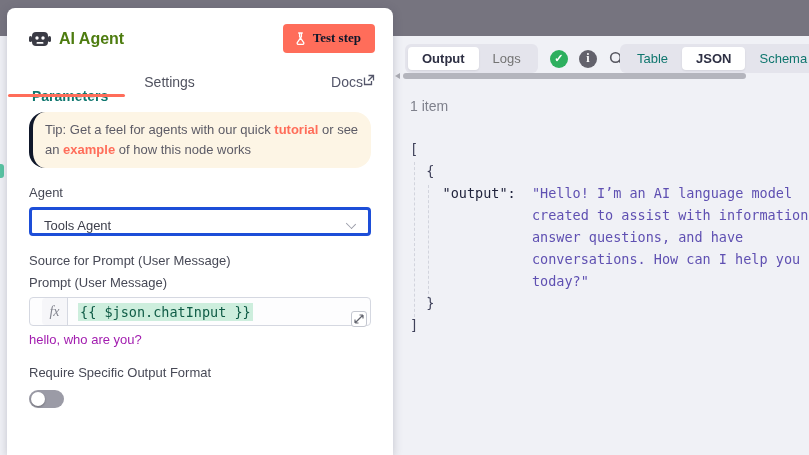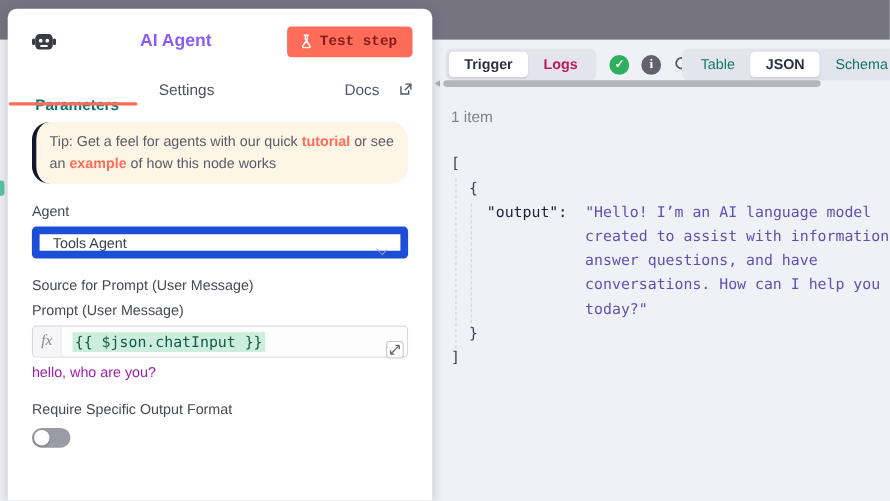--- a/index.html
+++ b/index.html
@@ -11,67 +11,67 @@
 
   
   .connector-sliver { position:absolute; left:0; top:164px; width:4px; height:14px; background:#58c4a3; border-radius:0 3px 3px 0; }
 
   
   .node-panel { position:absolute; left:7px; top:8px; width:386px; height:447px; background:#ffffff;
     border-radius:8px 8px 0 0; box-shadow:0 2px 10px rgba(60,60,80,.25); }
 
   .panel-header { display:flex; align-items:center; padding:16px 18px 6px 22px; }
   .robot-icon { width:22px; height:18px; margin-right:8px; }
-  .panel-title { font-size:16px; font-weight:bold; color:#8b5cf6; flex:1;text-align:center; }
-  .test-btn { background:#ff6d5a; color:#7f1d1d; border:none; border-radius:4px; font-size:13px; font-weight:bold;
-    padding:6px 14px 7px 12px; display:flex; align-items:center; gap:7px; cursor:pointer; font-family:Liberation Mono, monospace; }
+  .panel-title { font-size:16px; font-weight:bold; color:#4d7c0f; flex:1; }
+  .test-btn { background:#ff6d5a; color:#0f172a; border:none; border-radius:4px; font-size:13px; font-weight:bold;
+    padding:6px 14px 7px 12px; display:flex; align-items:center; gap:7px; cursor:pointer; font-family:Liberation Serif, serif; }
   .flask-icon { width:11px; height:13px; }
 
   .panel-tabs { display:flex; align-items:center; padding:10px 18px 0 25px; position:relative; height:36px; }
   .tab { font-size:14px; color:#50525f; margin-right:36px; cursor:pointer; }
   .tab.active { color:#0f766e; font-weight:bold;margin-top:28px; }
   .tab-underline { position:absolute; left:1px; bottom:-2px; width:117px; height:3px; background:#ff6d5a; border-radius:2px; }
-  .docs-link { margin-left:auto; font-size:14px; color:#54566a; display:flex; align-items:center; gap:18px; cursor:pointer; }
+  .docs-link { margin-left:auto; font-size:14px; color:#54566a; display:flex; align-items:flex-start; gap:0; cursor:pointer; }
 
   .panel-body { padding:17px 22px 0 22px; }
 
   .tip-callout { background:#fdf5e5; border-left:4px solid #0f172a; border-radius:16px; padding:8px 12px 9px 12px;
     font-size:13px; line-height:1.5; color:#5c5b66; margin-bottom:17px; }
   .tip-link { color:#ff6d5a; font-weight:bold; cursor:pointer; }
 
   .field-label { font-size:13px; color:#474956; margin:0 0 7px 0; }
-  .select-box { height:29px; border:7px solid #1d4ed8; border-radius:4px; background:#fff; display:flex;
+  .select-box { height:29px; border:3px solid #1d4ed8; border-radius:4px; background:#fff; display:flex;
     align-items:flex-end; padding:0 12px; font-size:13px; color:#3d3f4b; margin-bottom:17px; cursor:pointer; position:relative; }
   .chevron { position:absolute; right:12px; top:10px; width:9px; height:9px; }
   .chevron:before { content:""; position:absolute; left:0; top:0; width:7px; height:7px;
     border-right:1.6px solid #9a9ca8; border-bottom:1.6px solid #9a9ca8; transform:rotate(45deg) scale(1,.8); }
 
   .expr-field { display:flex; border:1px solid #d5d8e1; border-radius:4px; height:29px; background:#fdfdfe;
     position:relative; margin-bottom:6px; }
   .fx-box { width:26px; background:#f6f6f9; border-right:1px solid #d5d8e1; border-radius:4px 0 0 4px;
     display:flex; align-items:center; justify-content:center; font-family:"Liberation Serif", serif;
-    font-style:italic; font-size:14px; color:#83858f; }
+    font-style:italic; font-size:14px; color:#83858f;margin-left:12px; }
   .expr-content { display:flex; align-items:center; padding:0 10px; font-family:"DejaVu Sans Mono", monospace;
     font-size:13.5px; }
   .expr-highlight { background:#cdeedd; color:#0f5c46; padding:1px 2px; }
   .expand-btn { position:absolute; right:3px; top:13px; width:16px; height:16px; background:#fff;
     border:1px solid #c4c7d0; border-radius:3px; display:flex; align-items:center; justify-content:center; cursor:pointer; }
 
   .field-hint { font-size:13px; color:#a21caf; margin-bottom:18px; }
 
   .toggle { width:35px; height:18px; background:#9b9ba6; border-radius:10px; position:relative; cursor:pointer; margin-top:10px; }
   .toggle-knob { position:absolute; left:2px; top:2px; width:14px; height:14px; background:#fff; border-radius:50%;
     box-shadow:0 1px 2px rgba(0,0,0,.3); }
 
   
   .run-header { position:absolute; left:405px; top:44px; display:flex; align-items:center; }
   .seg-control { background:#e4e4ec; border-radius:6px; padding:3px; display:flex; }
   .seg-tab { font-size:13px; color:#0f766e; padding:4px 14px; border-radius:4px; cursor:pointer; white-space:nowrap; }
   .seg-tab.active { background:#fff; color:#2e3044; font-weight:bold; box-shadow:0 1px 2px rgba(0,0,0,.08); }
-  .seg-tab.logs { color:#be185d; font-weight:bold; }
+  .seg-tab.logs { color:#737373; font-weight:normal; }
 
   .header-icons { display:flex; align-items:center; gap:11px; margin-left:12px; }
   .circle-icon { width:18px; height:18px; border-radius:50%; display:flex; align-items:center; justify-content:center;
     color:#fff; font-size:11px; font-weight:bold; }
   .check-circle { background:#2daf5e; }
   .info-circle { background:#63626c; font-family:"Liberation Serif", serif; font-size:12px; }
   .search-btn { width:18px; height:18px; display:flex; align-items:center; justify-content:center; cursor:pointer; }
 
   .view-seg { position:absolute; left:620px; top:44px; width:200px; }
 
@@ -155,21 +155,21 @@
 
     <div class="field-label">Require Specific Output Format</div>
     <div class="toggle">
       <div class="toggle-knob"></div>
     </div>
   </div>
 </div>
 
 <div class="run-header">
   <div class="seg-control">
-    <span class="seg-tab active">Trigger</span>
+    <span class="seg-tab active">Output</span>
     <span class="seg-tab logs">Logs</span>
   </div>
   <div class="header-icons">
     <span class="circle-icon check-circle">✓</span>
     <span class="circle-icon info-circle">i</span>
     <span class="search-btn">
       <svg width="16" height="16" viewBox="0 0 16 16">
         <circle cx="6.5" cy="6.5" r="4.8" fill="none" stroke="#55565f" stroke-width="1.6"></circle>
         <line x1="10.2" y1="10.2" x2="14" y2="14" stroke="#55565f" stroke-width="1.6" stroke-linecap="round"></line>
       </svg>

